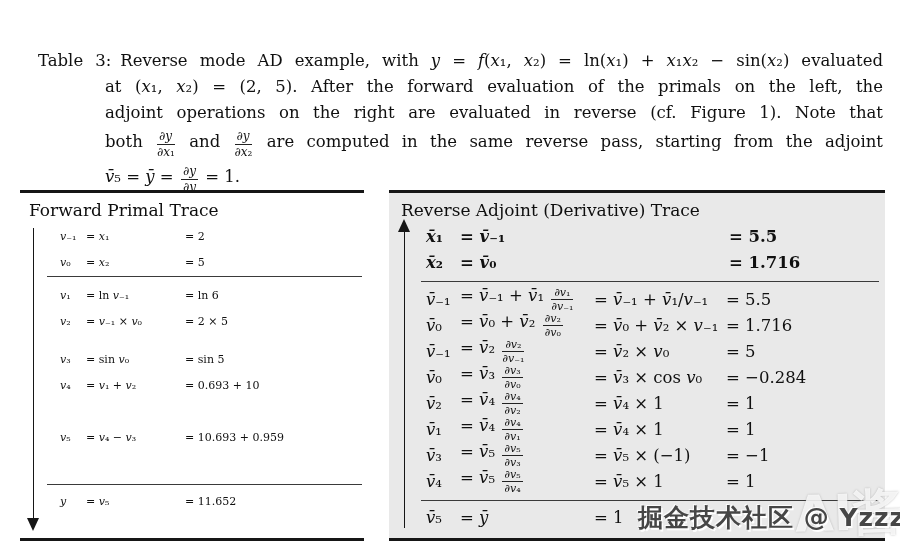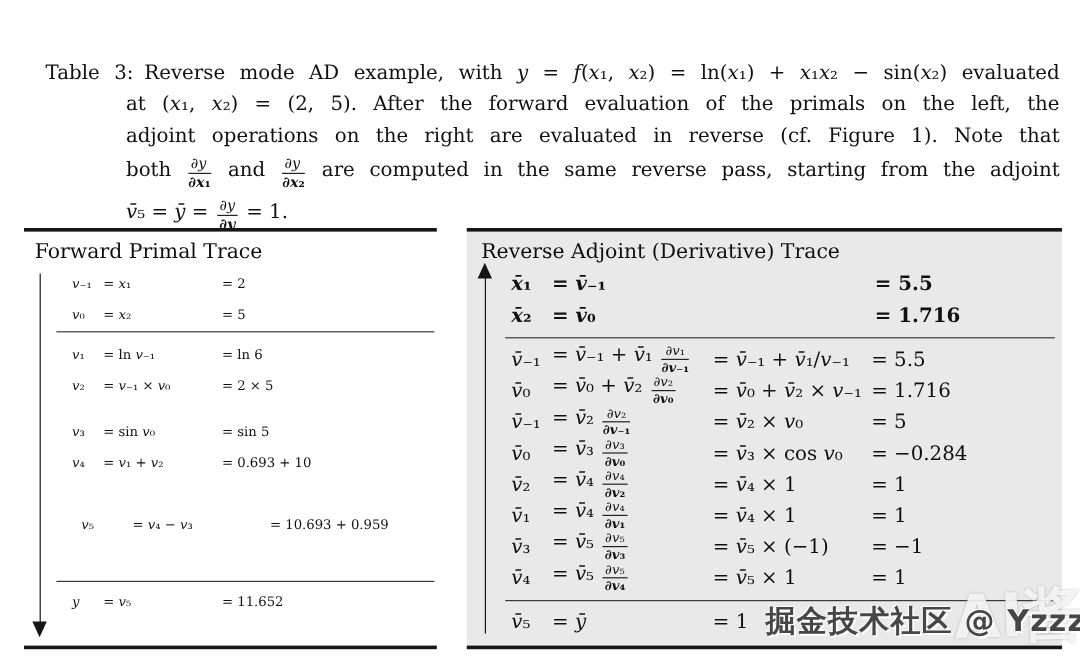--- a/index.html
+++ b/index.html
@@ -39,32 +39,32 @@
   .rows{position:relative;}
   .lrow{display:grid; grid-template-columns:26px 99px auto; padding-left:40px; height:26px; align-items:center; font-size:11px;}
   .rrow{display:grid; grid-template-columns:34px 134px 132px auto; padding-left:37px; height:26px; align-items:center; font-size:16.5px;}
   .rrow.seed{grid-template-columns:34px 269px auto; font-weight:bold;}
   .cell{white-space:nowrap;}
   .lrule{border-top:1.2px solid var(--rule); margin-left:27px; margin-right:2px; height:0;}
   .rrule{border-top:1.2px solid var(--rule); margin-left:32px; margin-right:6px; height:0;}
   .lrule.first{margin-top:1px;}
   .lgroup.g0{margin-top:5px;}
   .lgroup.gap1{margin-top:12px;}
-  .lgroup.gap2{margin-top:26px;text-align:center;}
+  .lgroup.gap2{margin-top:26px;}
   .lrule.last{margin-top:34px;}
   .lrow.out{margin-top:3px;}
   .rrule.first{margin-top:6px;}
   .rgroup{margin-top:4px;}
   .rrule.last{margin-top:6px;}
   .rrow.final{margin-top:3px;}
   
   i{font-style:italic;}
   .frac{display:inline-block; text-align:center; vertical-align:-0.55em; line-height:1.05; margin:0 2px;}
   .frac .fn{display:block; font-size:11px; padding:0 2px 1px; border-bottom:1px solid #222;}
-  .frac .fd{display:block; font-size:11px; padding-top:1px;font-weight:bold;}
+  .frac .fd{display:block; font-size:11px; padding-top:1px;}
   .caption .frac .fn,.caption .frac .fd{font-size:12px;}
   
   .watermark{position:absolute; left:618px; top:484px; width:278px; height:66px; pointer-events:none;}
   .wm-ghost{position:absolute; right:-6px; top:-4px; font-size:50px; font-weight:bold;
     font-family:"DejaVu Sans","Liberation Sans",sans-serif;
     color:rgba(255,255,255,0.82); text-shadow:0 0 2px rgba(130,130,130,0.55); transform:rotate(-2deg); white-space:nowrap;}
   .wm-text{position:absolute; left:20px; top:17px; font-size:25px; font-weight:bold; letter-spacing:1px;
     font-family:"DejaVu Sans","Liberation Sans",sans-serif;
     color:#464646; white-space:nowrap;
     text-shadow:1.5px 1.5px 0 rgba(255,255,255,0.95), -1px -1px 0 rgba(255,255,255,0.85);}

